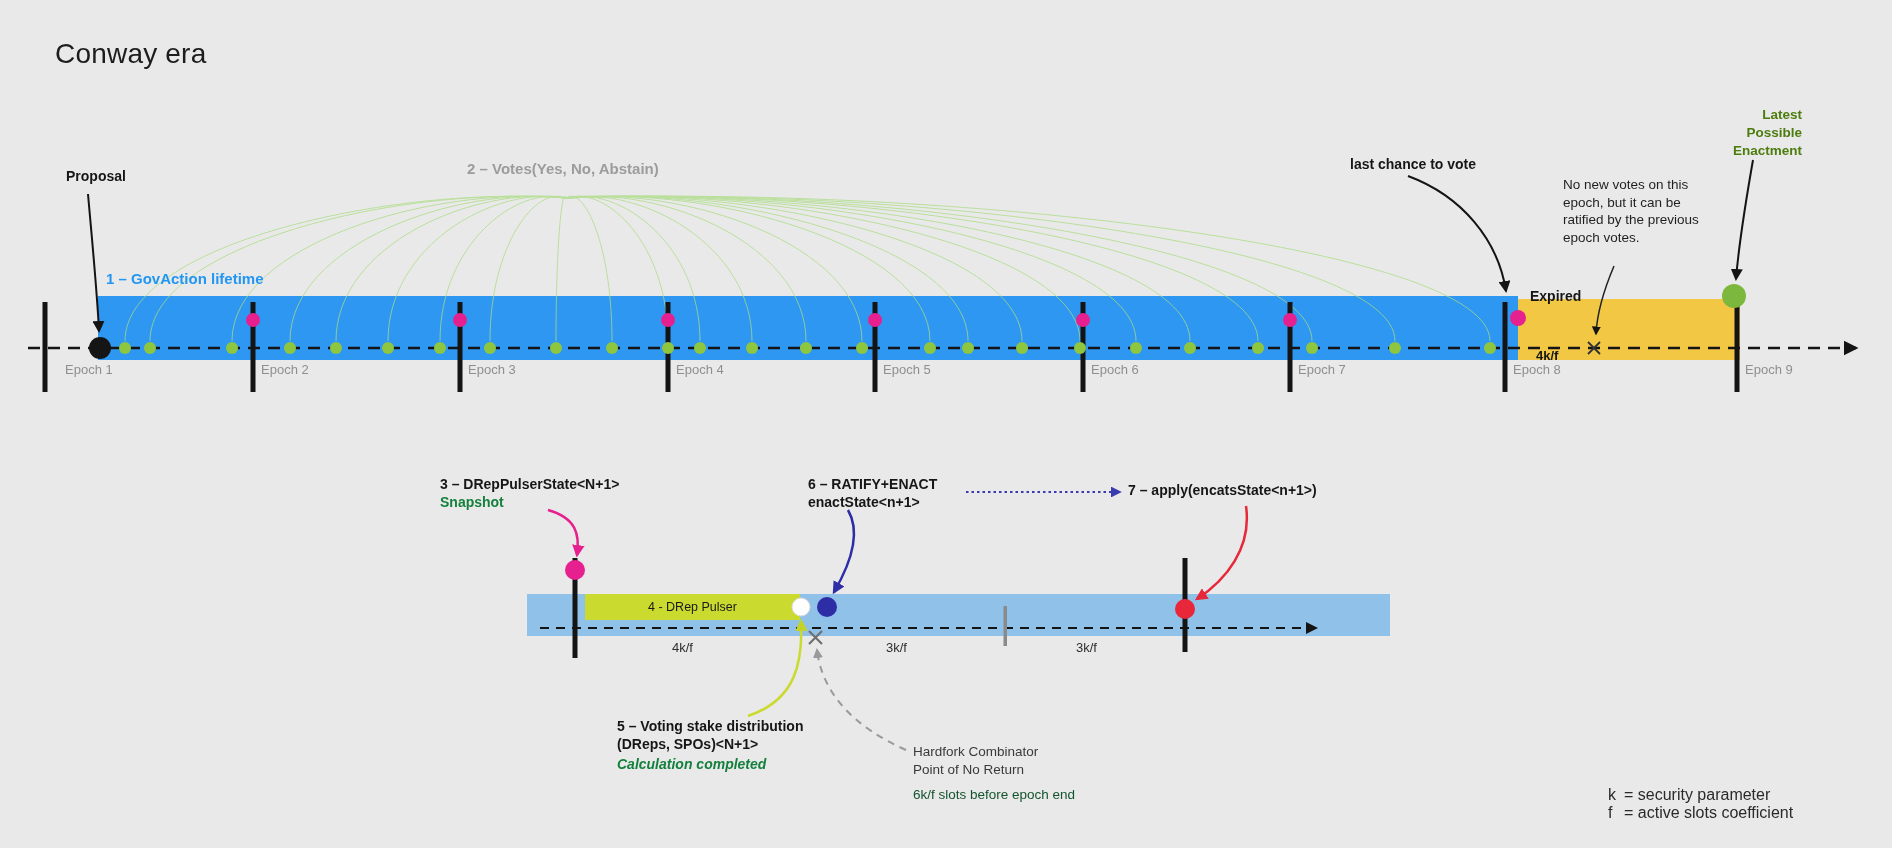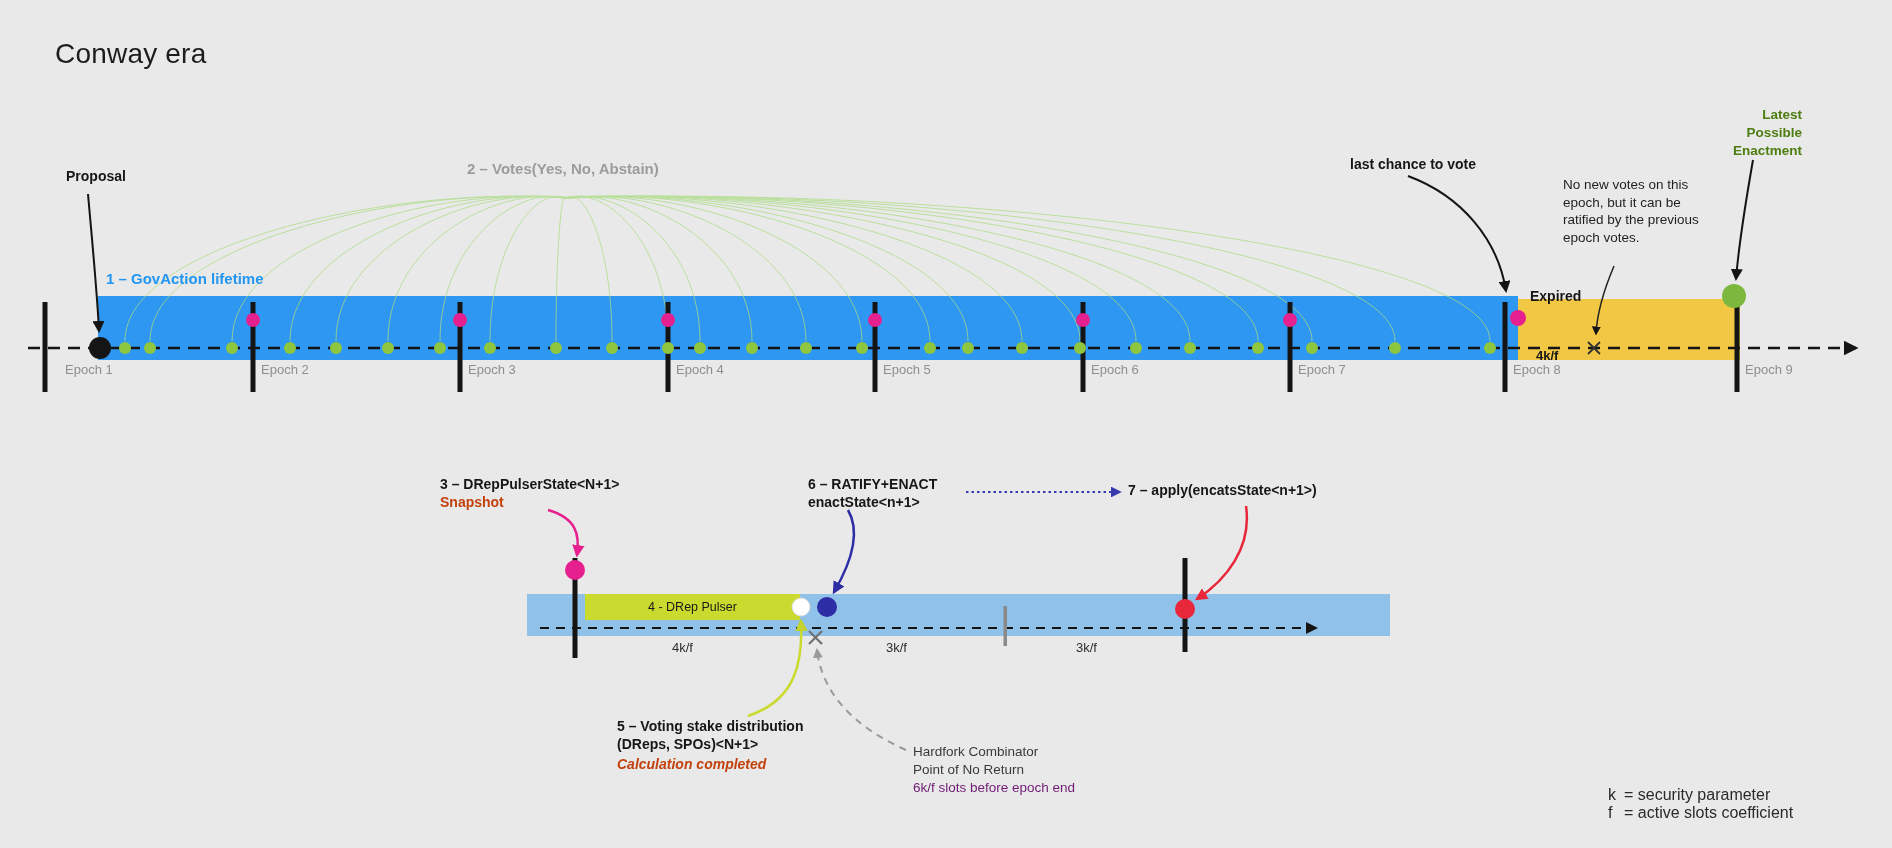--- a/index.html
+++ b/index.html
@@ -4,31 +4,31 @@
 <style>
   html,body{margin:0;padding:0;background:#e9e9e9;}
   .canvas{position:relative;width:1892px;height:848px;background:#e9e9e9;
           font-family:"Liberation Sans",sans-serif;overflow:hidden;}
   .svg-layer{position:absolute;left:0;top:0;width:1892px;height:848px;}
   .lbl{position:absolute;white-space:nowrap;color:#161616;}
   .title{font-size:28px;color:#1d1d1d;font-weight:500;letter-spacing:.2px;}
   .b{font-weight:700;}
   .fs14{font-size:14px;}
   .fs13{font-size:13px;}
-  .gray{color:#c2410c;}
+  .gray{color:#15803d;}
   .epoch{font-size:13px;color:#8f8f8f;}
   .blue-lbl{color:#2196f3;font-size:15px;font-weight:700;}
   .votes-lbl{color:#9c9c9c;font-size:15px;font-weight:700;}
   .note{width:136px;white-space:normal;font-size:13.5px;line-height:1.3;color:#1f1f1f;}
   .latest{width:84px;white-space:normal;font-size:13.5px;font-weight:700;line-height:1.32;color:#4d7c0f;text-align:right;}
   .pulser-lbl{position:absolute;left:585px;top:594px;width:215px;text-align:center;
               font-size:12.5px;color:#1a1a1a;line-height:26px;}
   .seg{font-size:13px;color:#2e2e2e;}
   .hf{font-size:13.5px;color:#3a3a3a;}
-  .hf-sub{font-size:13.5px;color:#701a75;}
+  .hf-sub{font-size:13.5px;color:#14532d;margin-top:7px;}
   .legend{font-size:16px;color:#2a2a2a;}
   .legend .key{display:inline-block;width:16px;}
 </style>
 </head>
 <body>
 
 <div class="canvas">
 
   <svg class="svg-layer" viewBox="0 0 1892 848">
     <defs>

